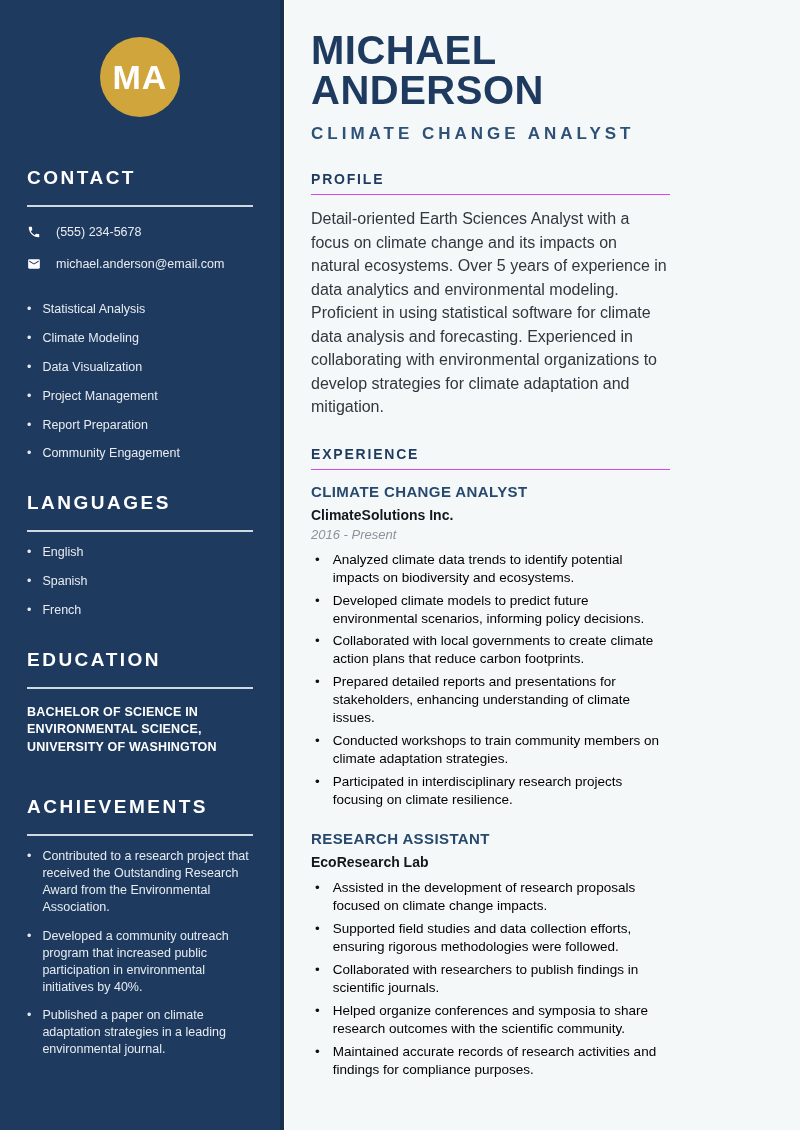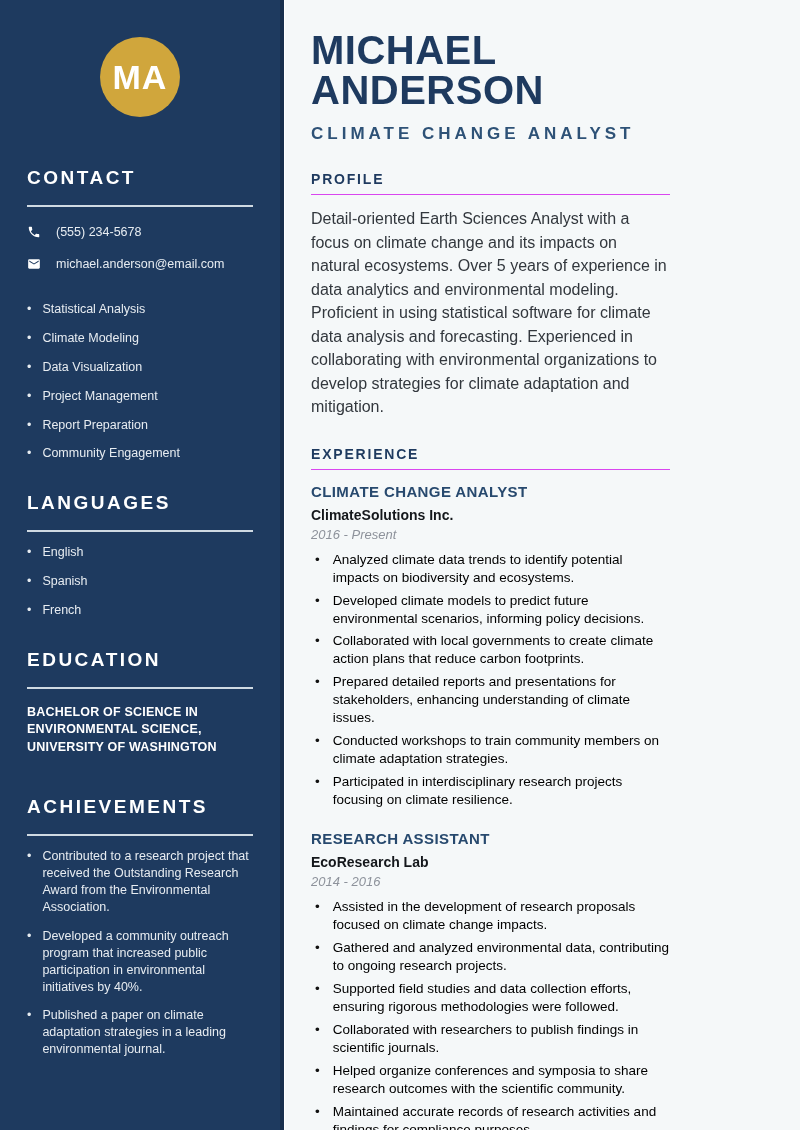--- a/index.html
+++ b/index.html
@@ -237,24 +237,22 @@
           <li>Collaborated with local governments to create climate action plans that reduce carbon footprints.</li>
           <li>Prepared detailed reports and presentations for stakeholders, enhancing understanding of climate issues.</li>
           <li>Conducted workshops to train community members on climate adaptation strategies.</li>
           <li>Participated in interdisciplinary research projects focusing on climate resilience.</li>
         </ul>
       </article>
 
       <article class="job">
         <h3 class="job-title">RESEARCH ASSISTANT</h3>
         <div class="company">EcoResearch Lab</div>
-        <div class="dates">2014 - 2016</div>
         <ul class="bullet-list">
           <li>Assisted in the development of research proposals focused on climate change impacts.</li>
-          <li>Gathered and analyzed environmental data, contributing to ongoing research projects.</li>
           <li>Supported field studies and data collection efforts, ensuring rigorous methodologies were followed.</li>
           <li>Collaborated with researchers to publish findings in scientific journals.</li>
           <li>Helped organize conferences and symposia to share research outcomes with the scientific community.</li>
           <li>Maintained accurate records of research activities and findings for compliance purposes.</li>
         </ul>
       </article>
 
     </section>
 
   </main>

